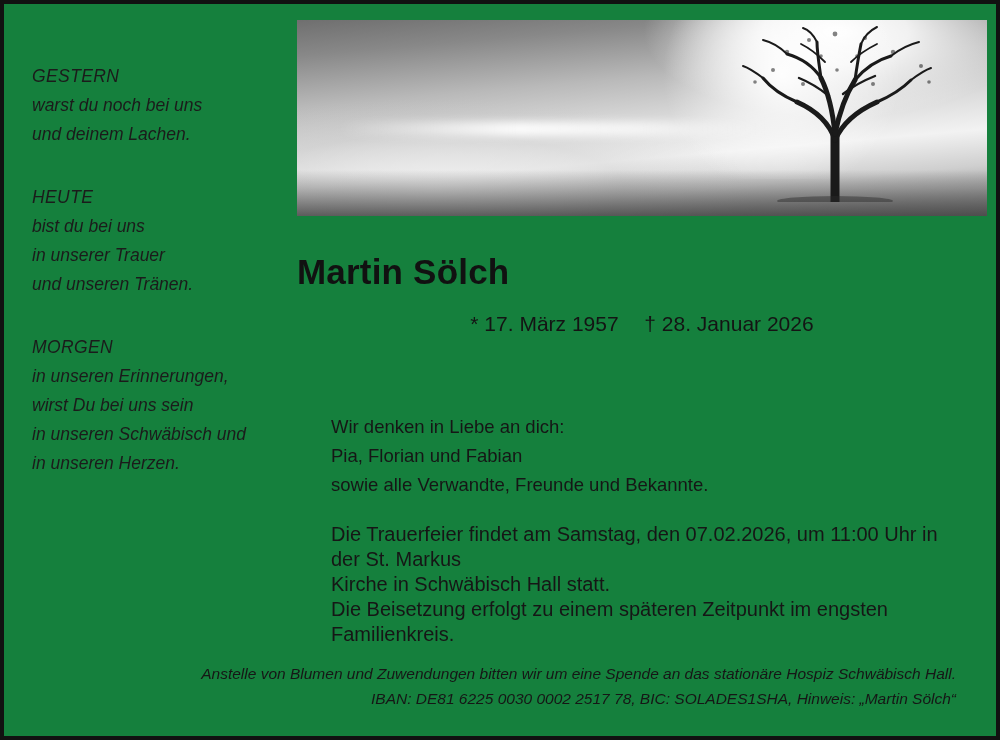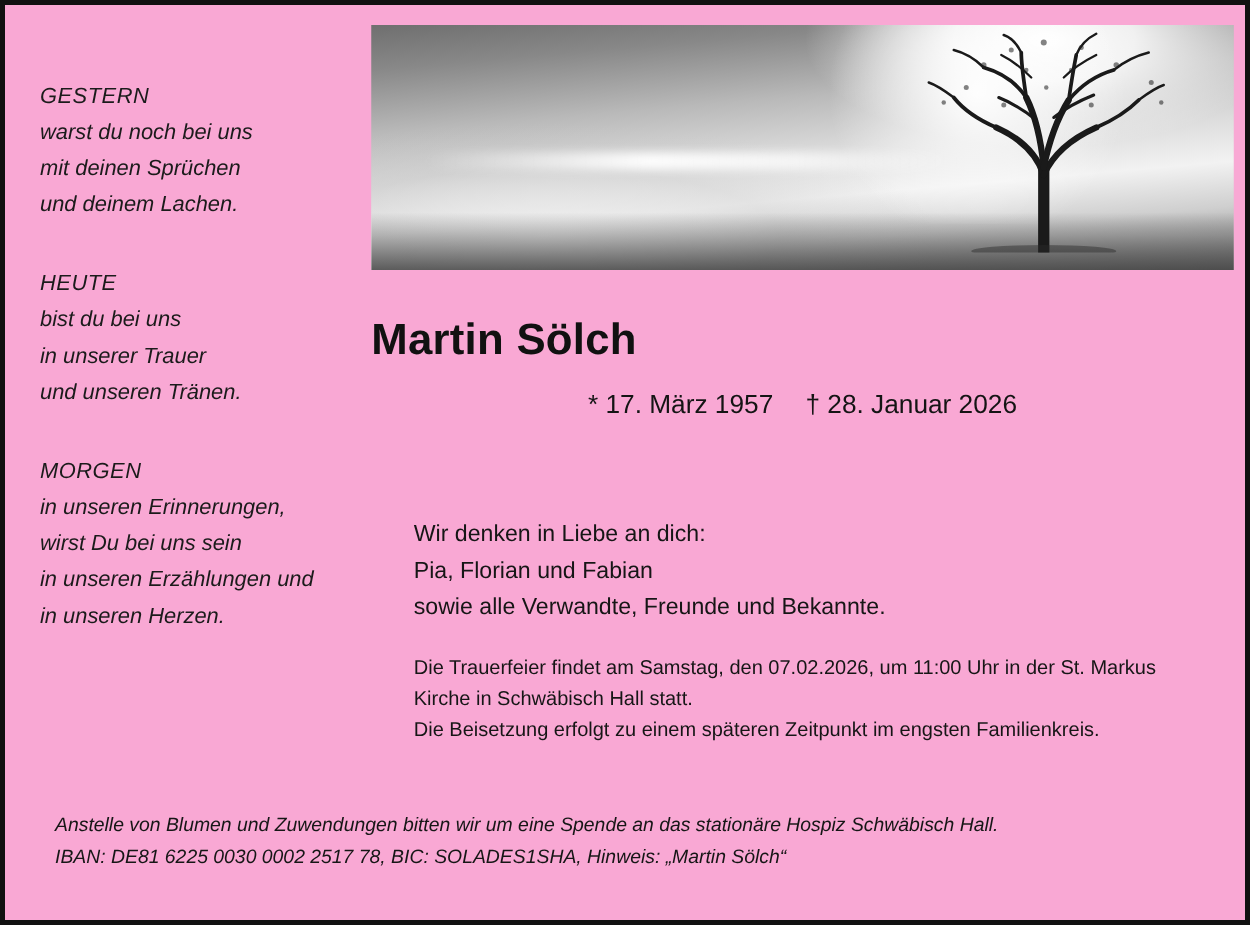--- a/index.html
+++ b/index.html
@@ -7,21 +7,21 @@
     padding: 0;
     background: #ffffff;
   }
   body {
     font-family: "Liberation Sans", sans-serif;
   }
   .page {
     position: relative;
     width: 1000px;
     height: 740px;
-    background: #f9a8d4;
+    background: #15803d;
     overflow: hidden;
     box-sizing: border-box;
     border: 4px solid #111111;
   }
 
   
   .poem {
     position: absolute;
     left: 28px;
     top: 58px;
@@ -123,66 +123,65 @@
     line-height: 29px;
     color: #161616;
   }
   .ceremony {
     position: absolute;
     left: 327px;
     top: 518px;
     width: 640px;
   }
   .ceremony .line {
-    font-size: 16px;
+    font-size: 20px;
     line-height: 25px;
     color: #161616;
   }
 
   
   .footer {
     position: absolute;
     left: 40px;
     right: 40px;
-    bottom: 38px;
-    text-align: left;
+    bottom: 25px;
+    text-align: right;
   }
   .footer .line {
     font-style: italic;
     font-size: 15.5px;
     line-height: 25px;
     color: #161616;
   }
 </style>
 </head>
 <body>
 
 <div class="page">
 
   <div class="poem">
 
     <div class="stanza">
       <div class="line head">GESTERN</div>
       <div class="line">warst du noch bei uns</div>
-      <div class="line">mit deinen Sprüchen</div>
       <div class="line">und deinem Lachen.</div>
     </div>
 
     <div class="stanza">
       <div class="line head">HEUTE</div>
       <div class="line">bist du bei uns</div>
       <div class="line">in unserer Trauer</div>
       <div class="line">und unseren Tränen.</div>
     </div>
 
     <div class="stanza">
       <div class="line head">MORGEN</div>
       <div class="line">in unseren Erinnerungen,</div>
       <div class="line">wirst Du bei uns sein</div>
-      <div class="line">in unseren Erzählungen und</div>
+      <div class="line">in unseren Schwäbisch und</div>
       <div class="line">in unseren Herzen.</div>
     </div>
 
   </div>
 
   <div class="hero">
     <div class="glow"></div>
     <div class="haze"></div>
     <div class="ground"></div>
     <svg class="tree" width="220" height="180" viewBox="0 0 220 180">

